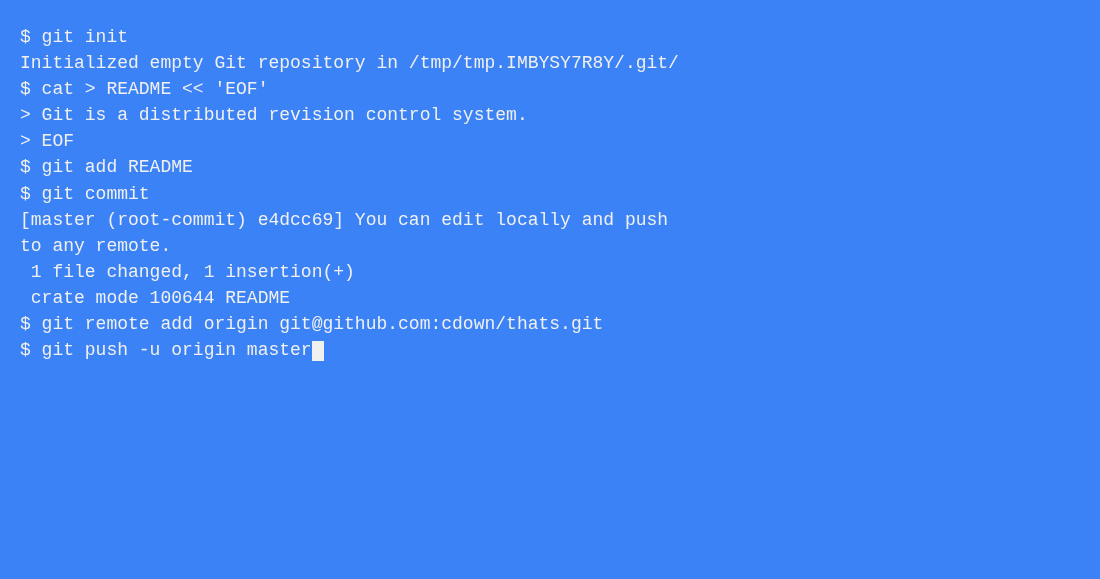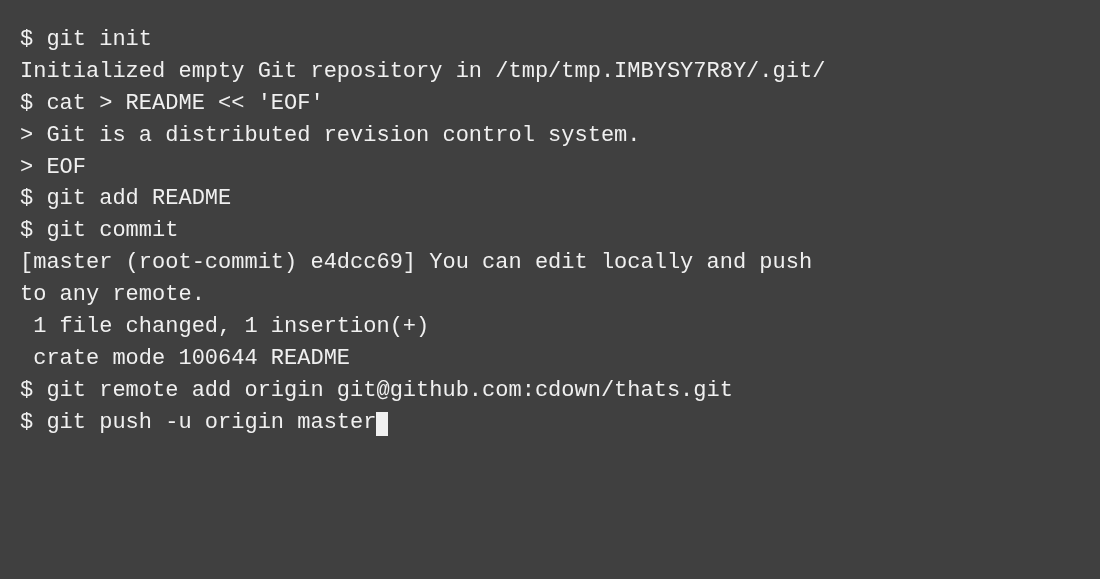--- a/index.html
+++ b/index.html
@@ -11,26 +11,26 @@
     body {
       background-color: #0d0d0d;
       width: 1100px;
       height: 579px;
       overflow: hidden;
       display: flex;
       align-items: stretch;
     }
 
     .terminal {
-      background-color: #404040;
+      background-color: #3b82f6;
       width: 1100px;
       height: 579px;
       padding: 24px 20px 24px 20px;
       font-family: 'Courier New', Courier, monospace;
-      font-size: 22px;
+      font-size: 18px;
       line-height: 1.45;
       color: #f0f0f0;
       white-space: pre;
     }
 
     .cursor {
       display: inline-block;
       width: 12px;
       height: 1.1em;
       background-color: #f0f0f0;

